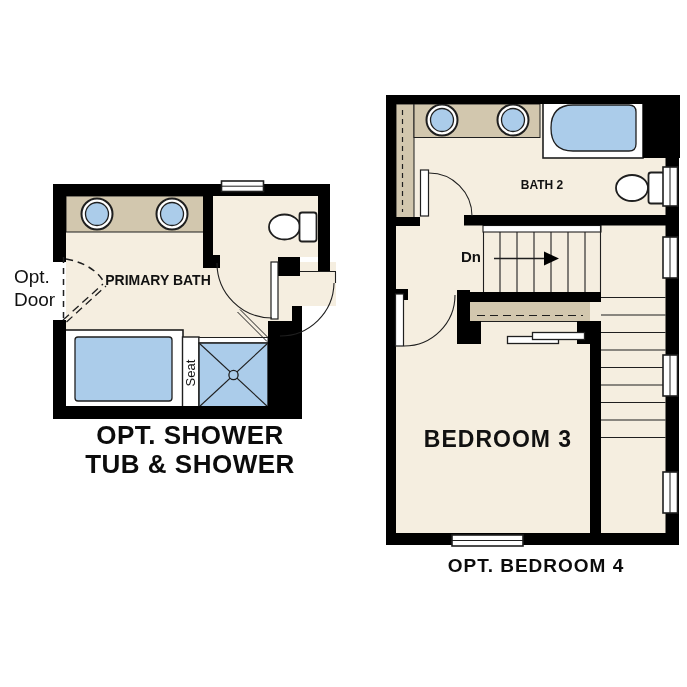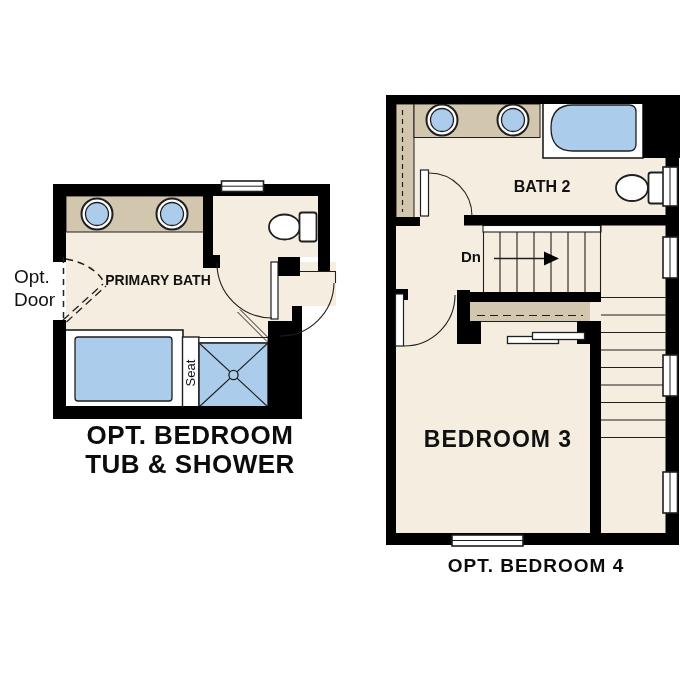--- a/index.html
+++ b/index.html
@@ -10,21 +10,21 @@
   }
   svg{position:absolute;left:0;top:0;}
   .lbl{position:absolute;color:var(--label);white-space:normal;}
   .lbl-opt-door{left:14px;top:266px;width:44px;font-size:19px;line-height:1.2;text-align:left;}
   .lbl-primary-bath{left:103px;top:272px;width:110px;text-align:center;font-weight:bold;font-size:14px;line-height:1.25;}
   .lbl-seat{left:166px;top:366px;width:50px;height:14px;font-size:13px;text-align:center;
             transform:rotate(-90deg);transform-origin:center;line-height:1;}
   .caption{position:absolute;text-align:center;font-weight:bold;color:#0c0c0c;}
   .caption-left{left:38px;top:421px;width:304px;font-size:26px;line-height:1.12;letter-spacing:.5px;}
   .caption-right{left:386px;top:555px;width:300px;font-size:19px;letter-spacing:1px;}
-  .lbl-bath2{left:492px;top:178px;width:100px;text-align:center;font-weight:bold;font-size:16px;}
+  .lbl-bath2{left:492px;top:178px;width:100px;text-align:center;font-weight:bold;font-size:12px;}
   .lbl-dn{left:461px;top:248px;font-size:15px;font-weight:700;}
   .lbl-bedroom4{left:412px;top:426px;width:172px;text-align:center;font-weight:bold;font-size:23px;letter-spacing:1px;}
 </style>
 </head>
 <body style="--wall: #000000; --floor: #f5eee0; --counter: #d2c7ae; --fixture: #abccea; --line: #1f1f1f; --label: #111111;">
 
 <svg width="687" height="687" viewBox="0 0 687 687">
 
   <g>
 
@@ -224,20 +224,20 @@
       <rect x="507.5" y="336.5" width="51" height="7" fill="#ffffff" stroke="var(--line)" stroke-width="1.3"></rect>
       <rect x="532.5" y="332.5" width="52" height="7" fill="#ffffff" stroke="var(--line)" stroke-width="1.3"></rect>
     </g>
   </g>
 </svg>
 
 <div class="lbl lbl-opt-door">Opt. Door</div>
 <div class="lbl lbl-primary-bath">PRIMARY BATH</div>
 <div class="lbl lbl-seat">Seat</div>
 <div class="caption caption-left">
-  <div>OPT. BEDROOM</div>
+  <div>OPT. SHOWER</div>
   <div>TUB &amp; SHOWER</div>
 </div>
 
 <div class="lbl lbl-bath2">BATH 2</div>
 <div class="lbl lbl-dn">Dn</div>
 <div class="lbl lbl-bedroom4">BEDROOM 3</div>
 <div class="caption caption-right">OPT. BEDROOM 4</div>
 
 </body></html>

